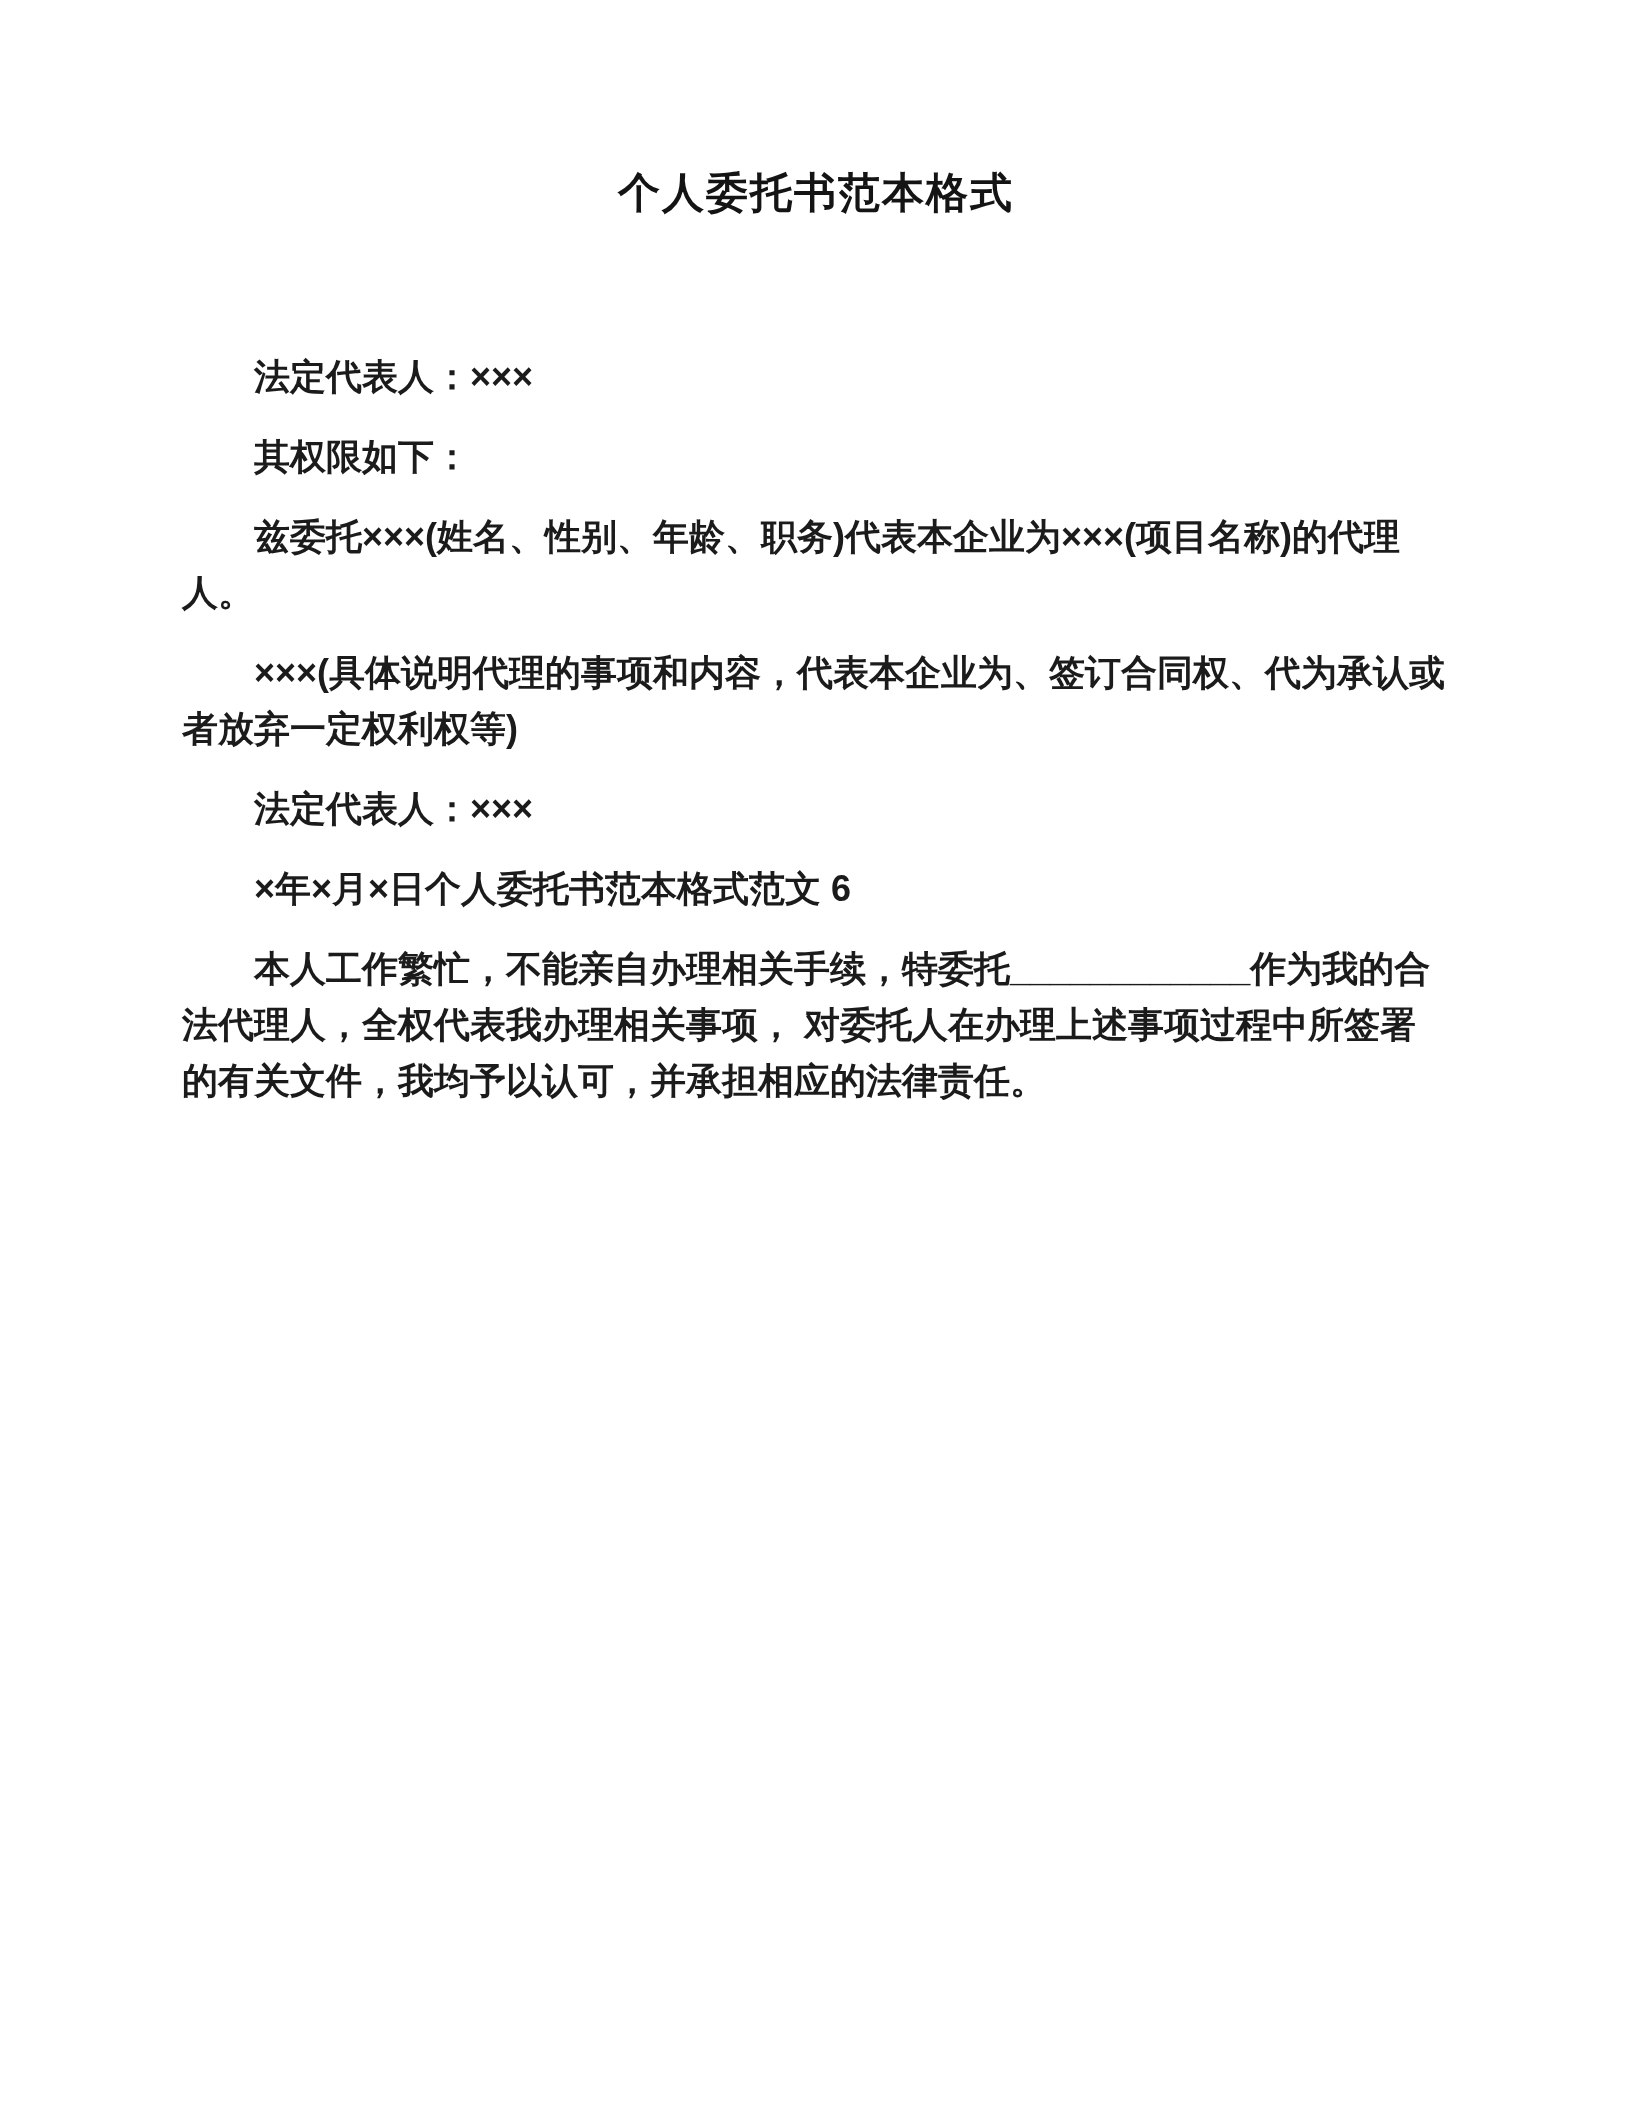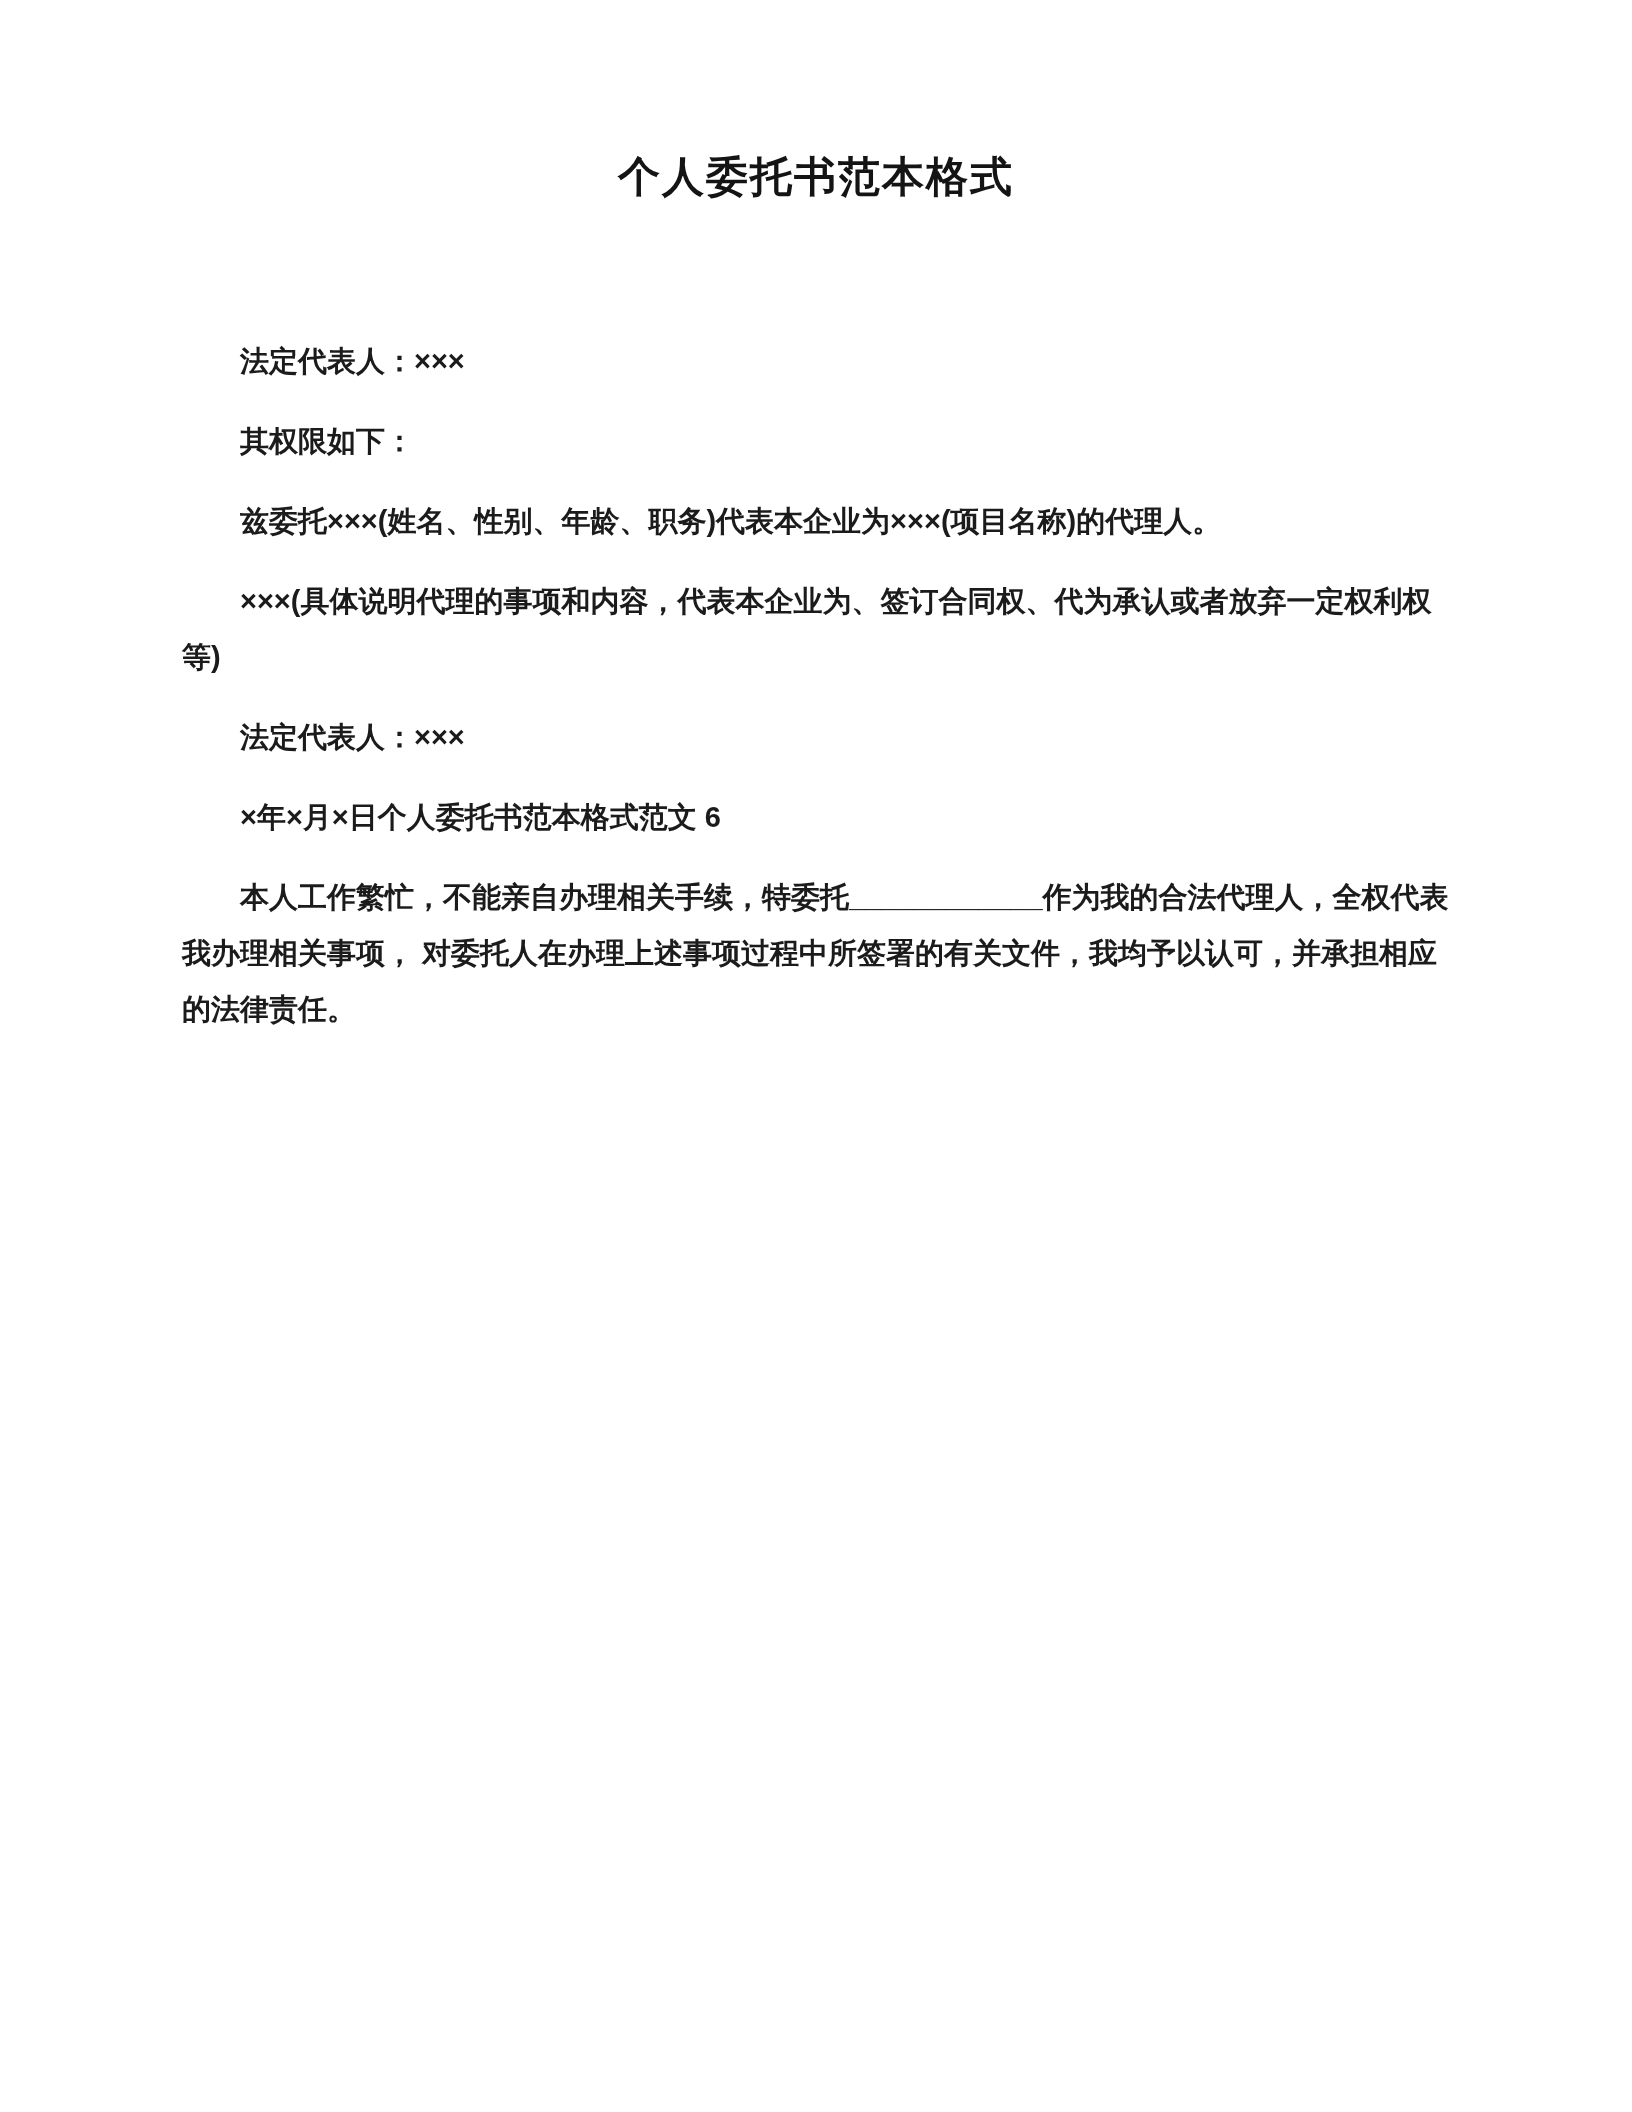--- a/index.html
+++ b/index.html
@@ -12,34 +12,34 @@
     width: 1632px;
     min-height: 2112px;
     margin: 0 auto;
     background: #ffffff;
     box-sizing: border-box;
     padding: 150px 182px 120px 182px;
     font-family: "Liberation Sans", "DejaVu Sans", sans-serif;
     color: #1b1b1b;
   }
   .doc-title {
-    margin: 0 0 128px 0;
+    margin: 16px 0 128px 0;
     text-align: center;
     font-size: 42px;
     line-height: 1.3;
     font-weight: 700;
     letter-spacing: 2px;
     color: #141414;
   }
   .doc-body {
     width: 100%;
   }
   .para {
     margin: 0 0 24px 0;
-    font-size: 29px;
+    font-size: 36px;
     line-height: 56px;
     font-weight: 700;
     text-indent: 2em;
     text-align: left;
     word-break: break-all;
     color: #1b1b1b;
   }
 </style>
 </head>
 <body>

